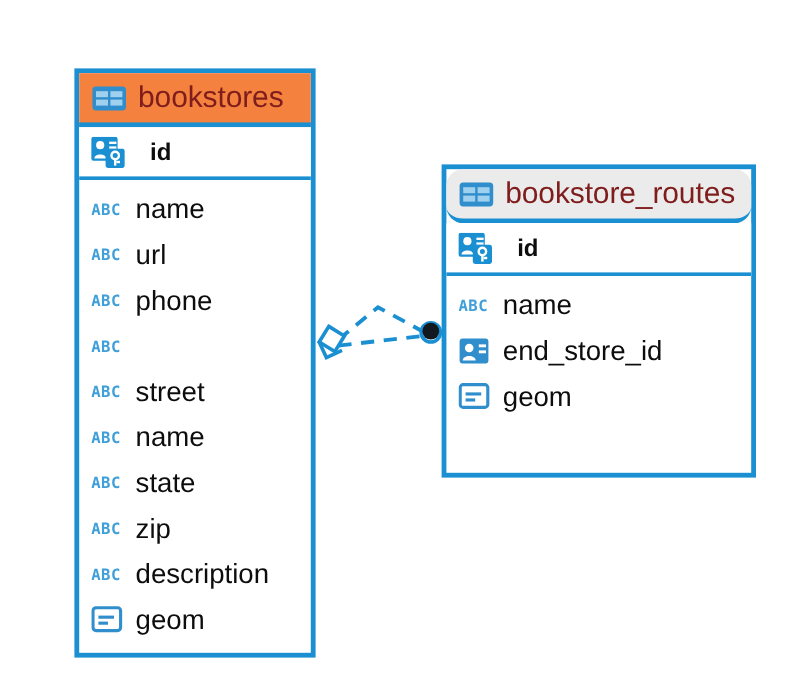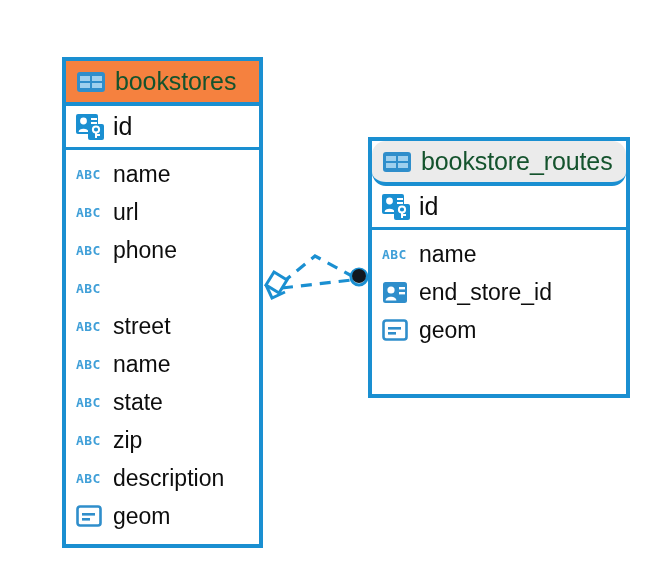--- a/index.html
+++ b/index.html
@@ -35,38 +35,39 @@
     gap: 9px;
     padding: 0 10px;
     height: 45px;
     border-bottom: 4px solid #1a8fd1;
   }
   .entity-header.orange { background: #f5813f; }
   .entity-header.grey   { background: #ebebeb; border-radius: 14px; }
 
   .entity-title {
     font-size: 25px;
-    color: #14532d;
+    color: #7f1d1d;
     letter-spacing: -0.1px;
     white-space: nowrap;
   }
 
   .pk-row {
     box-sizing: border-box;
     display: flex;
     align-items: center;
     gap: 9px;
     padding: 0 10px;
     height: 44px;
     border-bottom: 3px solid #1a8fd1;
     background: #ffffff;
   }
   .pk-row .field-label {
-    font-weight: normal;
-    font-size: 25px;
+    font-weight: bold;
+    font-size: 20px;
+    margin-left: 12px;
   }
 
   .field-list {
     padding: 5px 0 6px 0;
     text-align: right;
   }
   .field-row {
     box-sizing: border-box;
     display: flex;
     align-items: center;

